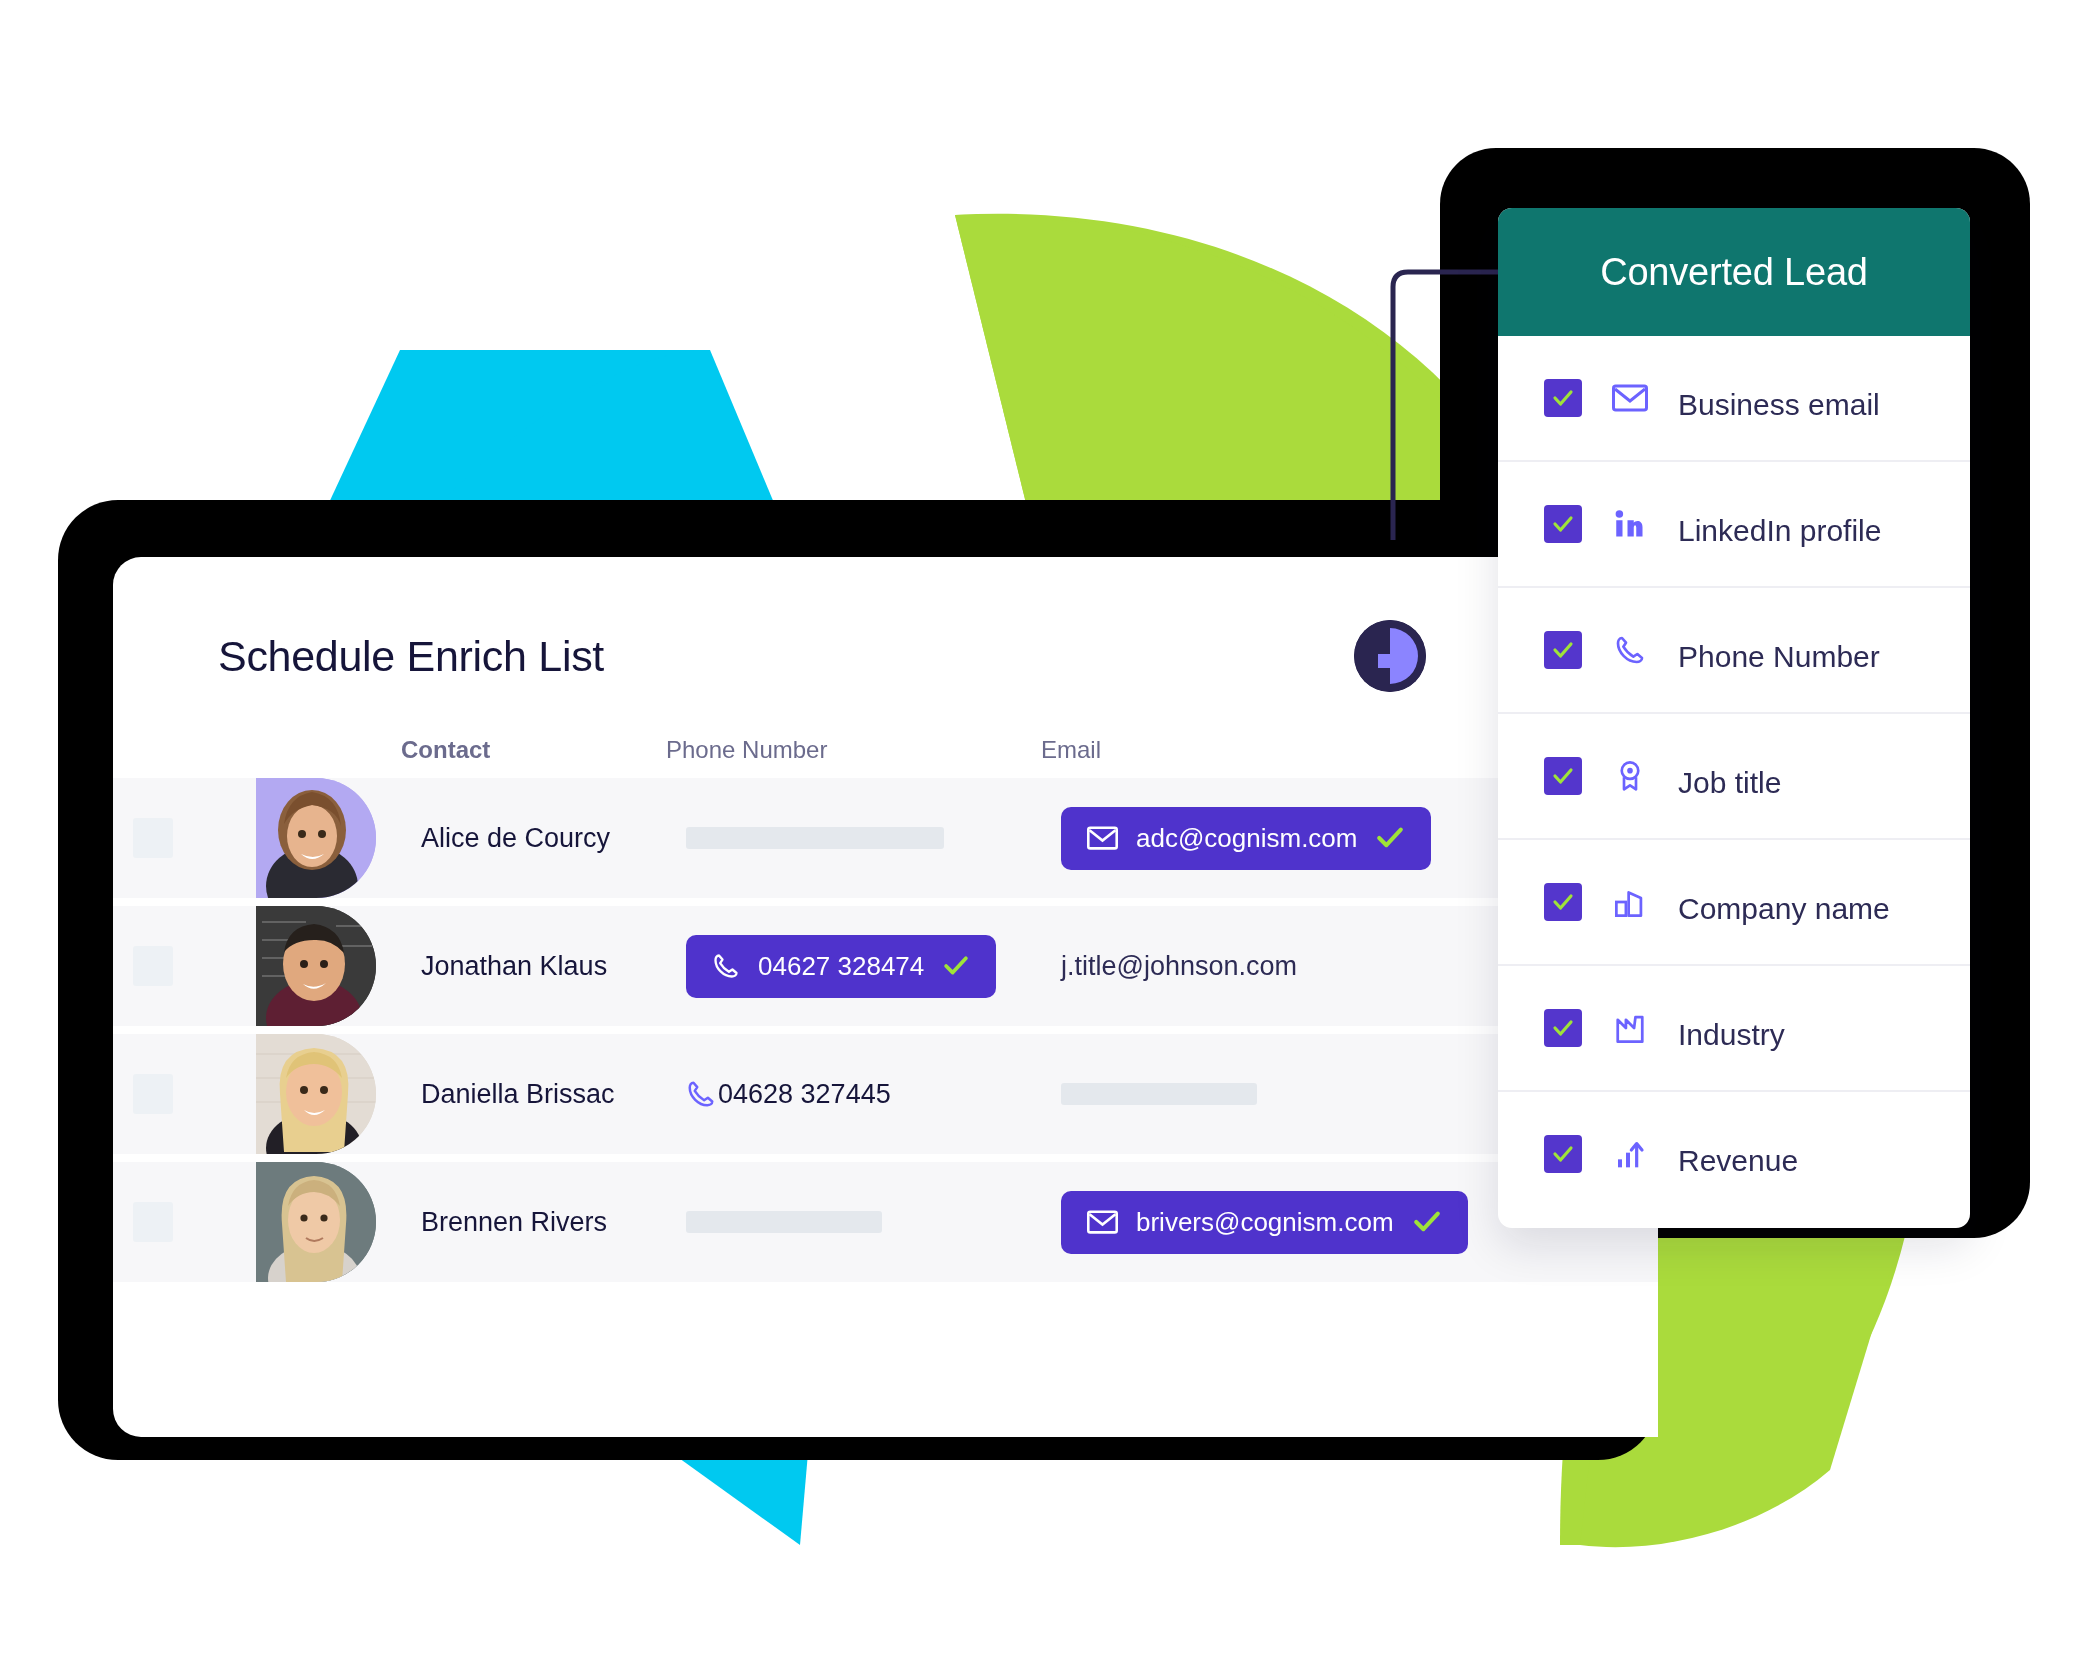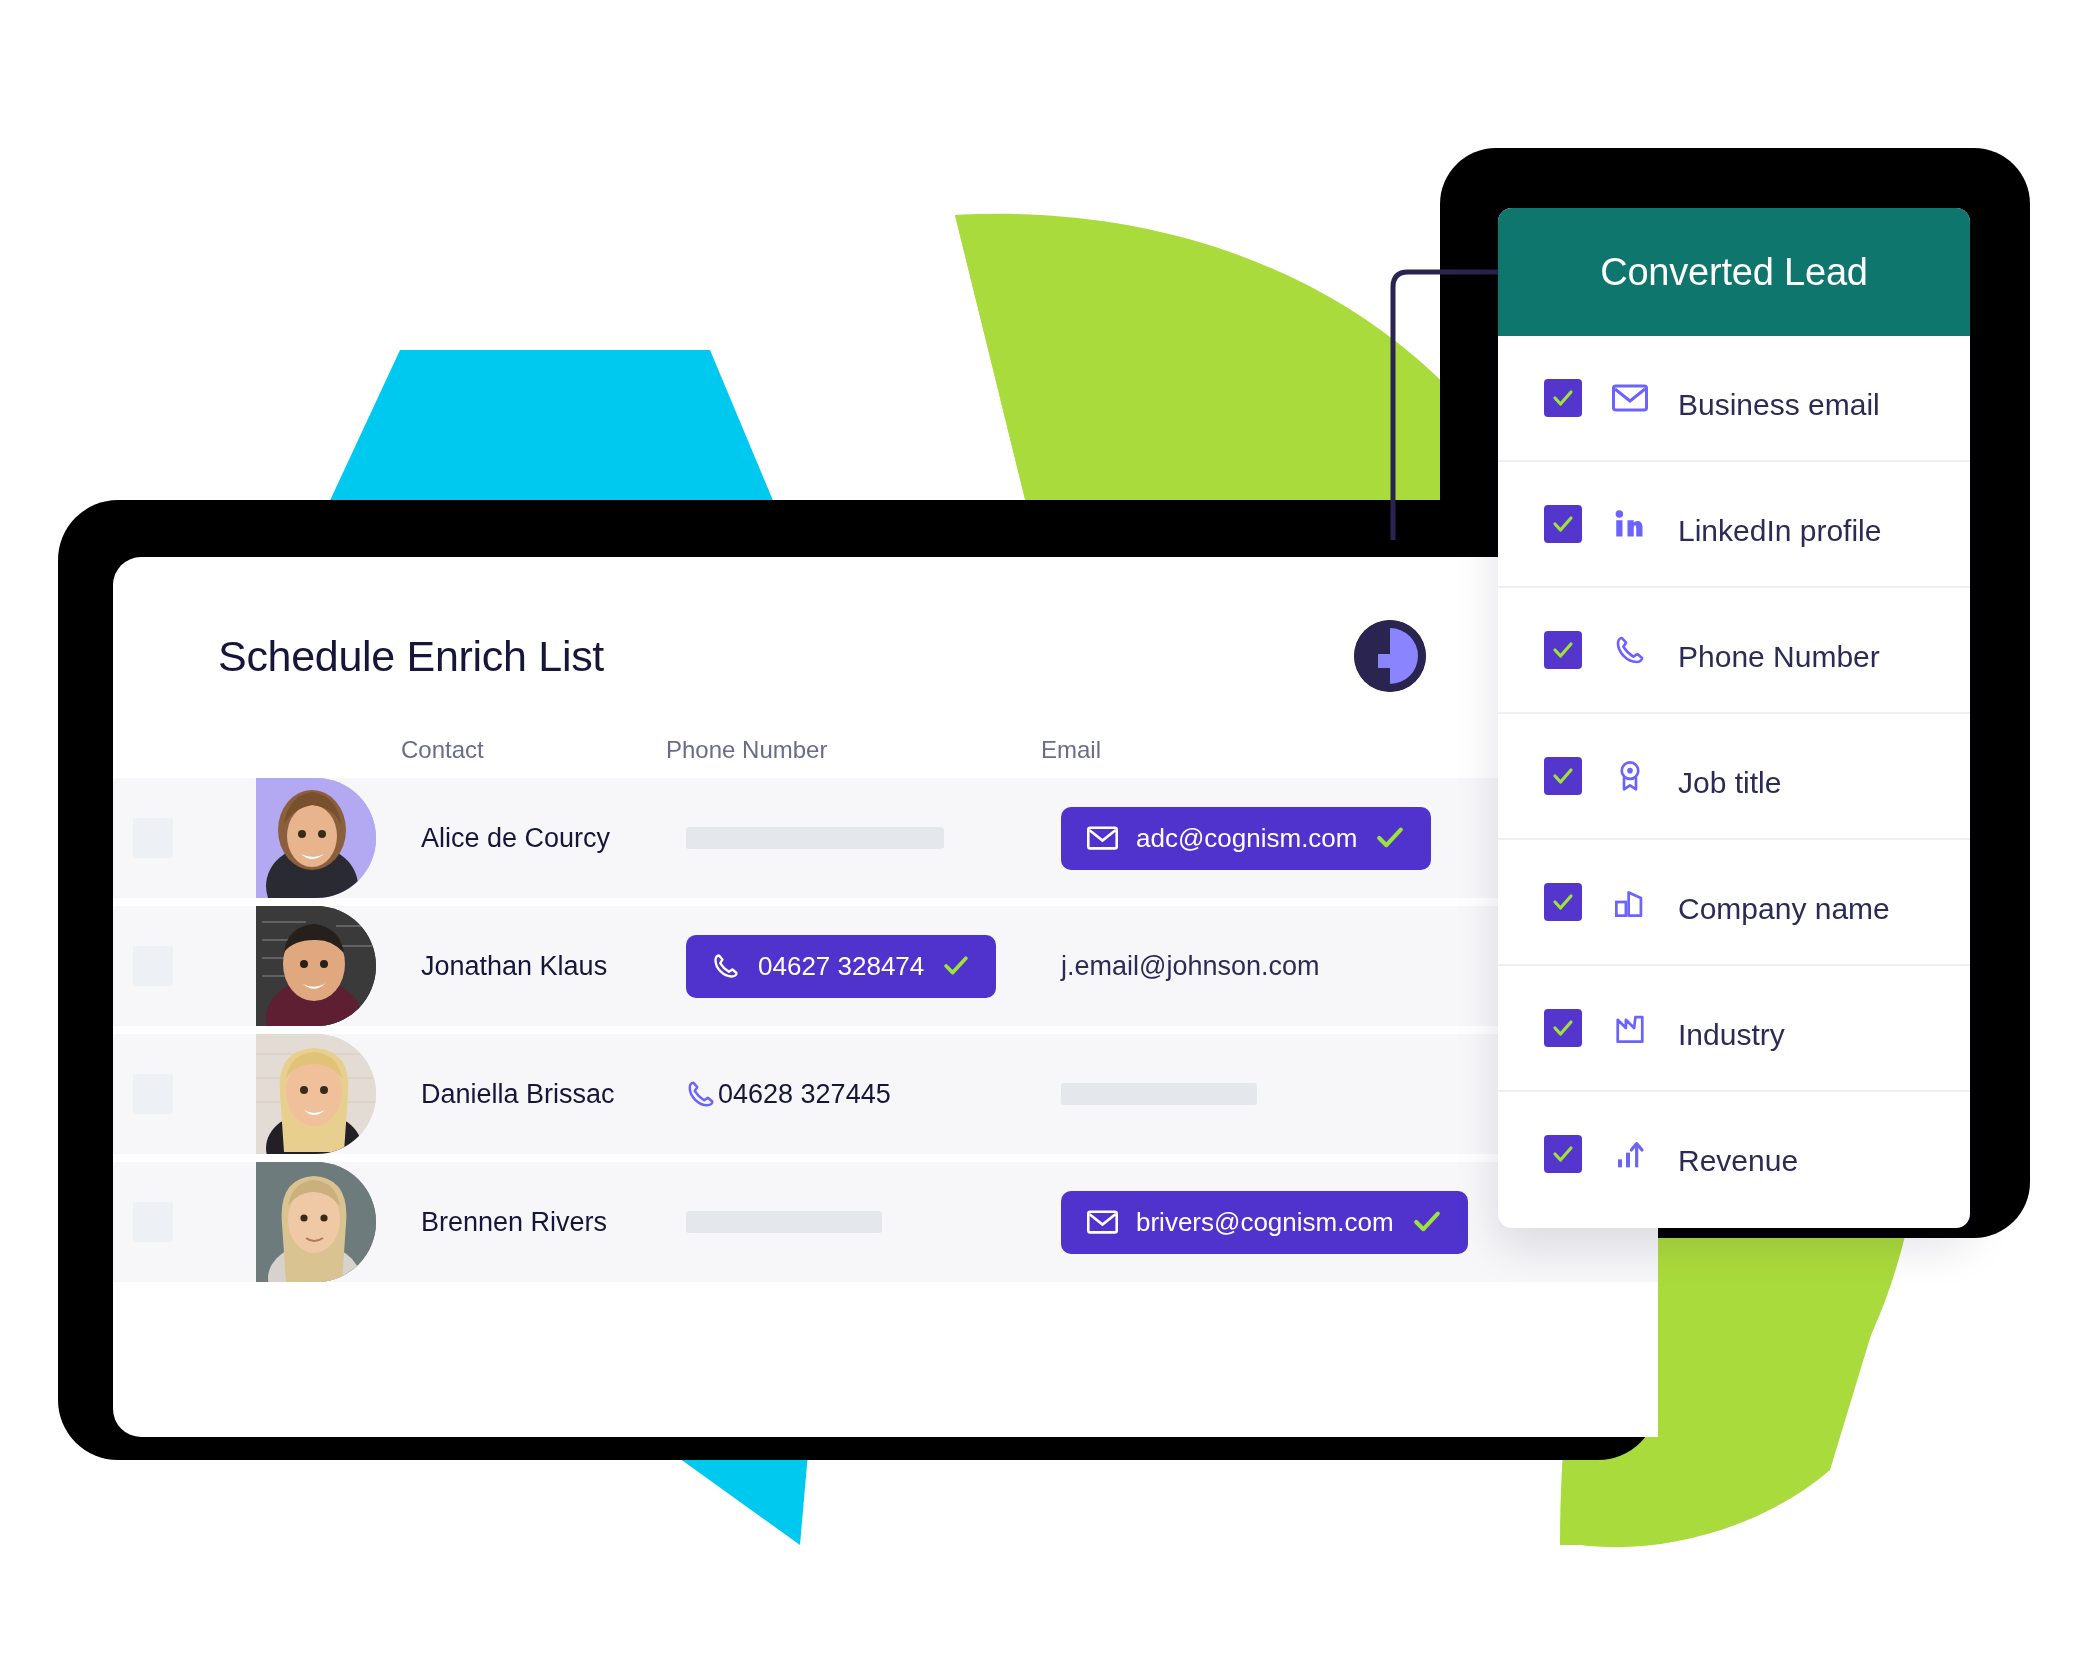--- a/index.html
+++ b/index.html
@@ -91,21 +91,21 @@
   .col-avatar { width: 155px; flex: 0 0 155px; }
   .col-name   { width: 265px; flex: 0 0 265px; }
   .col-phone  { width: 375px; flex: 0 0 375px; }
   .col-email  { width: 470px; flex: 0 0 470px; }
 
   .th {
     font-size: 24px;
     color: #6b6b8d;
     font-weight: 400;
   }
-  .th.name { padding-left: 10px; }
+  .th.name { padding-left: 10px; font-weight: bold; }
 
   .row {
     display: flex;
     align-items: center;
     height: 120px;
     background: #f7f7f9;
     margin-bottom: 8px;
     position: relative;
     padding-left: 20px;
   }
@@ -365,21 +365,21 @@
             </svg>
           </span>
           <span>04627 328474</span>
           <span class="tick">
             <svg width="28" height="22" viewBox="0 0 24 20">
               <path d="M3 10 L9 16 L21 3" fill="none" stroke="#9fe339" stroke-width="3.4" stroke-linecap="round" stroke-linejoin="round"></path>
             </svg>
           </span>
         </div>
       </div>
-      <div class="col-email plain-email">j.email@johnson.com</div>
+      <div class="col-email plain-email">j.title@johnson.com</div>
     </div>
 
     <div class="row">
       <div class="col-check">
         <div class="checkbox-empty"></div>
       </div>
       <div class="col-avatar">
         <div class="avatar" style="background:#dfd8d0">
           <svg class="face" viewBox="0 0 120 120">
             <rect width="120" height="120" fill="#e3dcd4"></rect>

